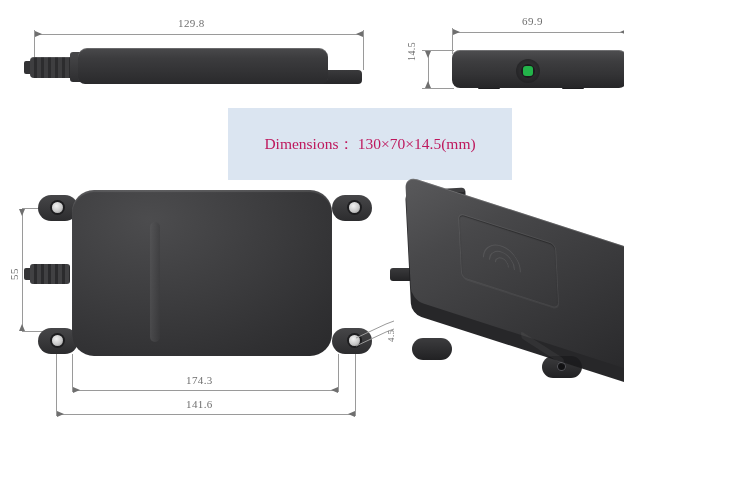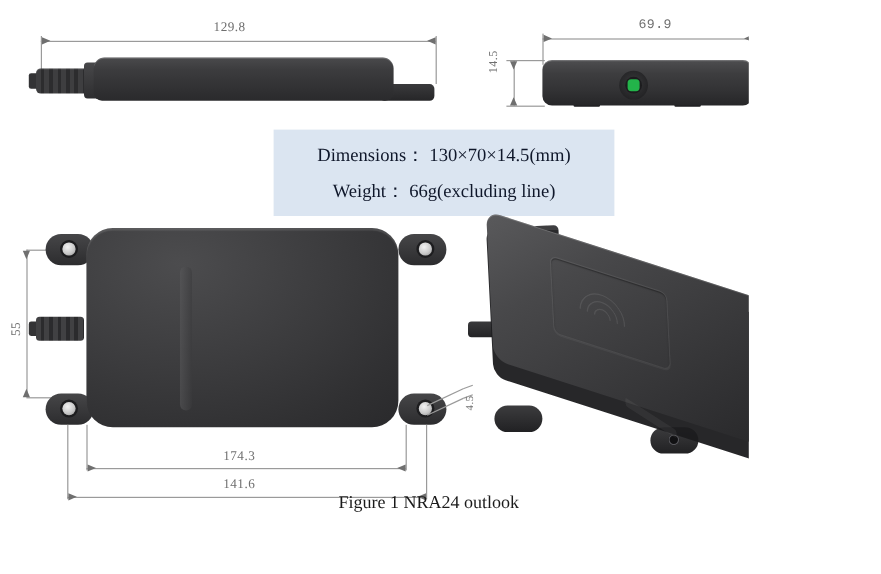--- a/index.html
+++ b/index.html
@@ -146,21 +146,21 @@
     display: flex;
     flex-direction: column;
     justify-content: center;
     gap: 9px;
     padding: 0 6px;
     box-sizing: border-box;
   }
   .info-line {
     font-family: "Liberation Serif", serif;
     font-size: 15.5px;
-    color: #0f172a;
+    color: #be185d;
     text-align: center;
     white-space: nowrap;
   }
 
   
   #view-plan { position: absolute; left: 0; top: 180px; width: 400px; height: 250px; }
   .plan-body {
     position: absolute;
     left: 72px; top: 10px;
     width: 260px; height: 166px;
@@ -309,40 +309,39 @@
     <div class="side-body"></div>
   </div>
 
   <div id="view-front">
 
     <div class="ext-line" style="left:52px; top:28px; height:26px;"></div>
     <div class="ext-line" style="left:227px; top:28px; height:26px;"></div>
     <div class="dim-line dim-h" style="left:52px; top:32px; width:175px;"></div>
     <div class="arrow arrow-r" style="left:53px; top:29px;"></div>
     <div class="arrow arrow-l" style="left:220px; top:29px;"></div>
-    <div class="dim-label" style="left:132px; top:15px; font-size:11px;font-family:Liberation Mono, monospace;">69.9</div>
+    <div class="dim-label" style="left:122px; top:15px; font-size:11px;">69.9</div>
 
     <div class="ext-line-h" style="left:22px; top:50px; width:32px;"></div>
     <div class="ext-line-h" style="left:22px; top:88px; width:32px;"></div>
     <div class="dim-line dim-v" style="left:28px; top:50px; height:38px;"></div>
     <div class="arrow-v arrow-d" style="left:25px; top:51px;"></div>
     <div class="arrow-v arrow-u" style="left:25px; top:81px;"></div>
     <div class="dim-label" style="left:6px; top:61px; font-size:10px; transform:rotate(-90deg); transform-origin:left top;">14.5</div>
 
     <div class="front-tab" style="left:78px;"></div>
     <div class="front-tab" style="left:162px;"></div>
     <div class="front-body"></div>
     <div class="led-bezel"></div>
     <div class="led-ring"></div>
     <div class="led-dot" id="led-dot" style="background: rgb(35, 180, 74);"></div>
   </div>
 
   <div id="info-box" style="background: rgb(219, 229, 241);">
     <div class="info-line">Dimensions： 130×70×14.5(mm)</div>
-    <div class="info-line">Weight： 66g(excluding line)</div>
   </div>
 
   <div id="view-plan">
 
     <div class="ext-line-h" style="left:22px; top:28px; width:40px;"></div>
     <div class="ext-line-h" style="left:22px; top:151px; width:40px;"></div>
     <div class="dim-line dim-v" style="left:22px; top:28px; height:123px;"></div>
     <div class="arrow-v arrow-d" style="left:19px; top:29px;"></div>
     <div class="arrow-v arrow-u" style="left:19px; top:144px;"></div>
     <div class="dim-label" style="left:8px; top:100px; font-size:11px; transform:rotate(-90deg); transform-origin:left top;">55</div>
@@ -400,15 +399,14 @@
     <div class="iso-top">
       <div class="iso-emboss">
         <div class="iso-wave" style="left:34px; top:30px; width:12px; height:12px; transform:rotate(-40deg);"></div>
         <div class="iso-wave" style="left:28px; top:24px; width:24px; height:24px; transform:rotate(-40deg);"></div>
         <div class="iso-wave" style="left:22px; top:18px; width:36px; height:36px; transform:rotate(-40deg);"></div>
       </div>
       <div class="iso-brand"></div>
     </div>
   </div>
 
-  <div id="caption">Figure 1 NRA24 outlook</div>
 
 </div>
 
 </body></html>

